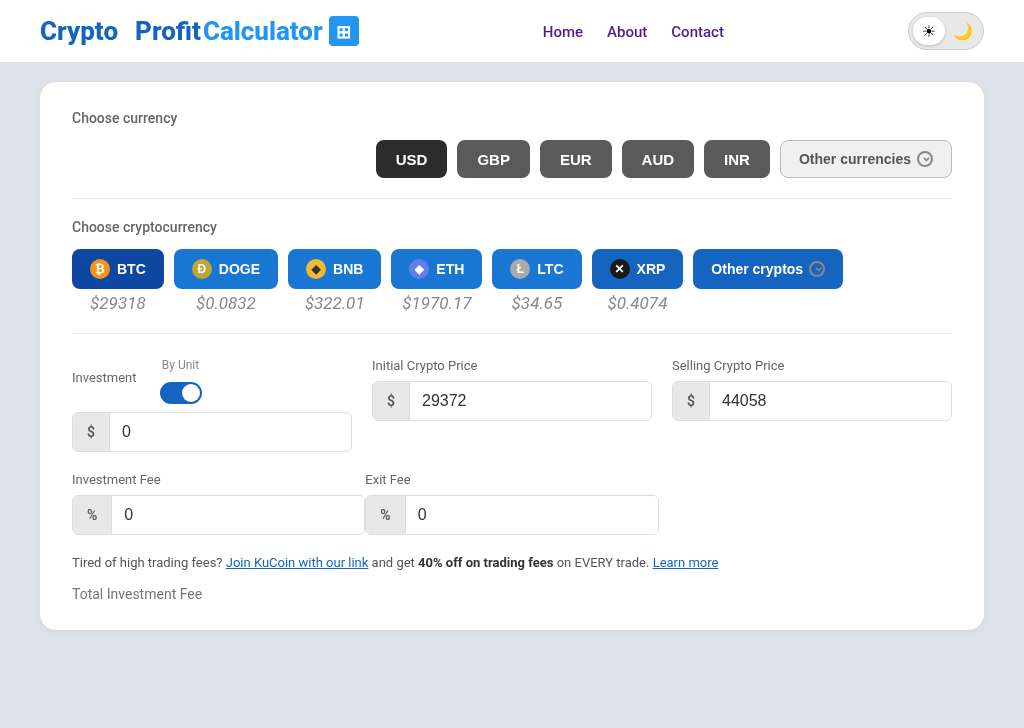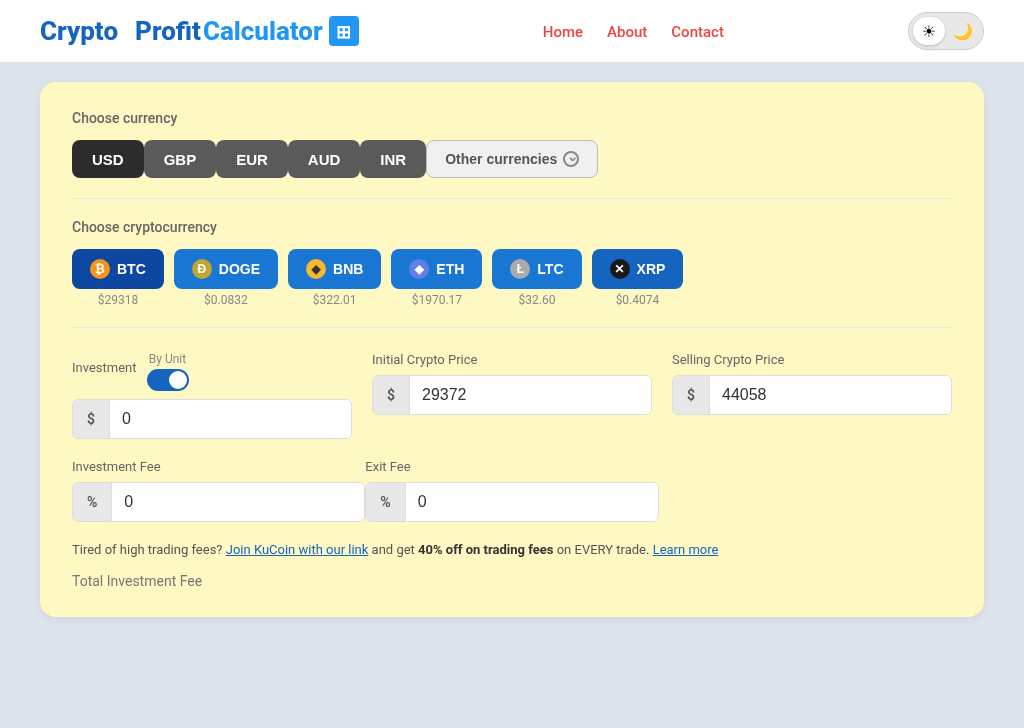--- a/index.html
+++ b/index.html
@@ -42,21 +42,21 @@
       font-size: 18px;
       margin-left: 4px;
     }
     .nav-links {
       display: flex;
       gap: 24px;
       list-style: none;
     }
     .nav-links a {
       text-decoration: none;
-      color: #ef4444;
+      color: #4c1d95;
       font-size: 15px;
       font-weight: 500;
     }
     .theme-toggle {
       display: flex;
       align-items: center;
       background: #e8e8e8;
       border-radius: 20px;
       padding: 4px;
       gap: 2px;
@@ -81,39 +81,41 @@
     .theme-btn.inactive {
       background: transparent;
     }
 
     
     .main-container {
       padding: 20px 40px 40px;
       flex: 1;
     }
     .card {
-      background: #fef9c3;
+      background: #ffffff;
       border-radius: 16px;
       padding: 28px 32px;
       box-shadow: 0 2px 8px rgba(0,0,0,0.06);
     }
 
     
     .section-label {
       font-size: 14px;
       color: #666;
       margin-bottom: 14px;
       font-weight: 500;
     }
 
     
     .currency-row {
       display: flex;
+      gap: 10px;
       flex-wrap: wrap;
       margin-bottom: 8px;
+      justify-content: flex-end;
     }
     .currency-btn {
       padding: 10px 20px;
       border-radius: 8px;
       border: none;
       cursor: pointer;
       font-size: 15px;
       font-weight: 700;
       background: #5a5a5a;
       color: white;
@@ -201,22 +203,23 @@
       cursor: pointer;
       font-size: 14px;
       font-weight: 700;
       background: #1565c0;
       color: white;
       display: flex;
       align-items: center;
       gap: 6px;
     }
     .crypto-price {
-      font-size: 12px;
+      font-size: 17px;
       color: #888;
+      font-style: italic;
     }
     .coin-icon {
       width: 20px;
       height: 20px;
       border-radius: 50%;
       display: inline-flex;
       align-items: center;
       justify-content: center;
       font-size: 12px;
       font-weight: bold;
@@ -406,43 +409,49 @@
             <span>ETH</span>
           </button>
           <span class="crypto-price">$1970.17</span>
         </div>
 
         <div class="crypto-btn-wrapper">
           <button class="crypto-btn ltc">
             <span class="coin-icon coin-ltc">Ł</span>
             <span>LTC</span>
           </button>
-          <span class="crypto-price">$32.60</span>
+          <span class="crypto-price">$34.65</span>
         </div>
 
         <div class="crypto-btn-wrapper">
           <button class="crypto-btn xrp">
             <span class="coin-icon coin-xrp">✕</span>
             <span>XRP</span>
           </button>
           <span class="crypto-price">$0.4074</span>
         </div>
 
+        <div class="crypto-btn-wrapper">
+          <button class="crypto-btn-other">
+            <span>Other cryptos</span>
+            <span class="chevron-down"></span>
+          </button>
+        </div>
       </div>
     </div>
 
     <hr class="divider">
 
     <div class="fields-section">
       <div class="fields-row">
 
         <div class="investment-wrapper">
           <div class="investment-top">
             <span class="field-label">Investment</span>
-            <div style="display:flex;flex-direction:column;align-items:center;gap:3px;">
+            <div style="display:flex;flex-direction:column;align-items:center;gap:10px;margin-left:13px;">
               <span class="by-unit-label">By Unit</span>
               <div class="toggle-switch"></div>
             </div>
           </div>
           <div class="input-group">
             <span class="input-prefix">$</span>
             <input class="input-field" type="number" value="0" style="">
           </div>
         </div>
 

